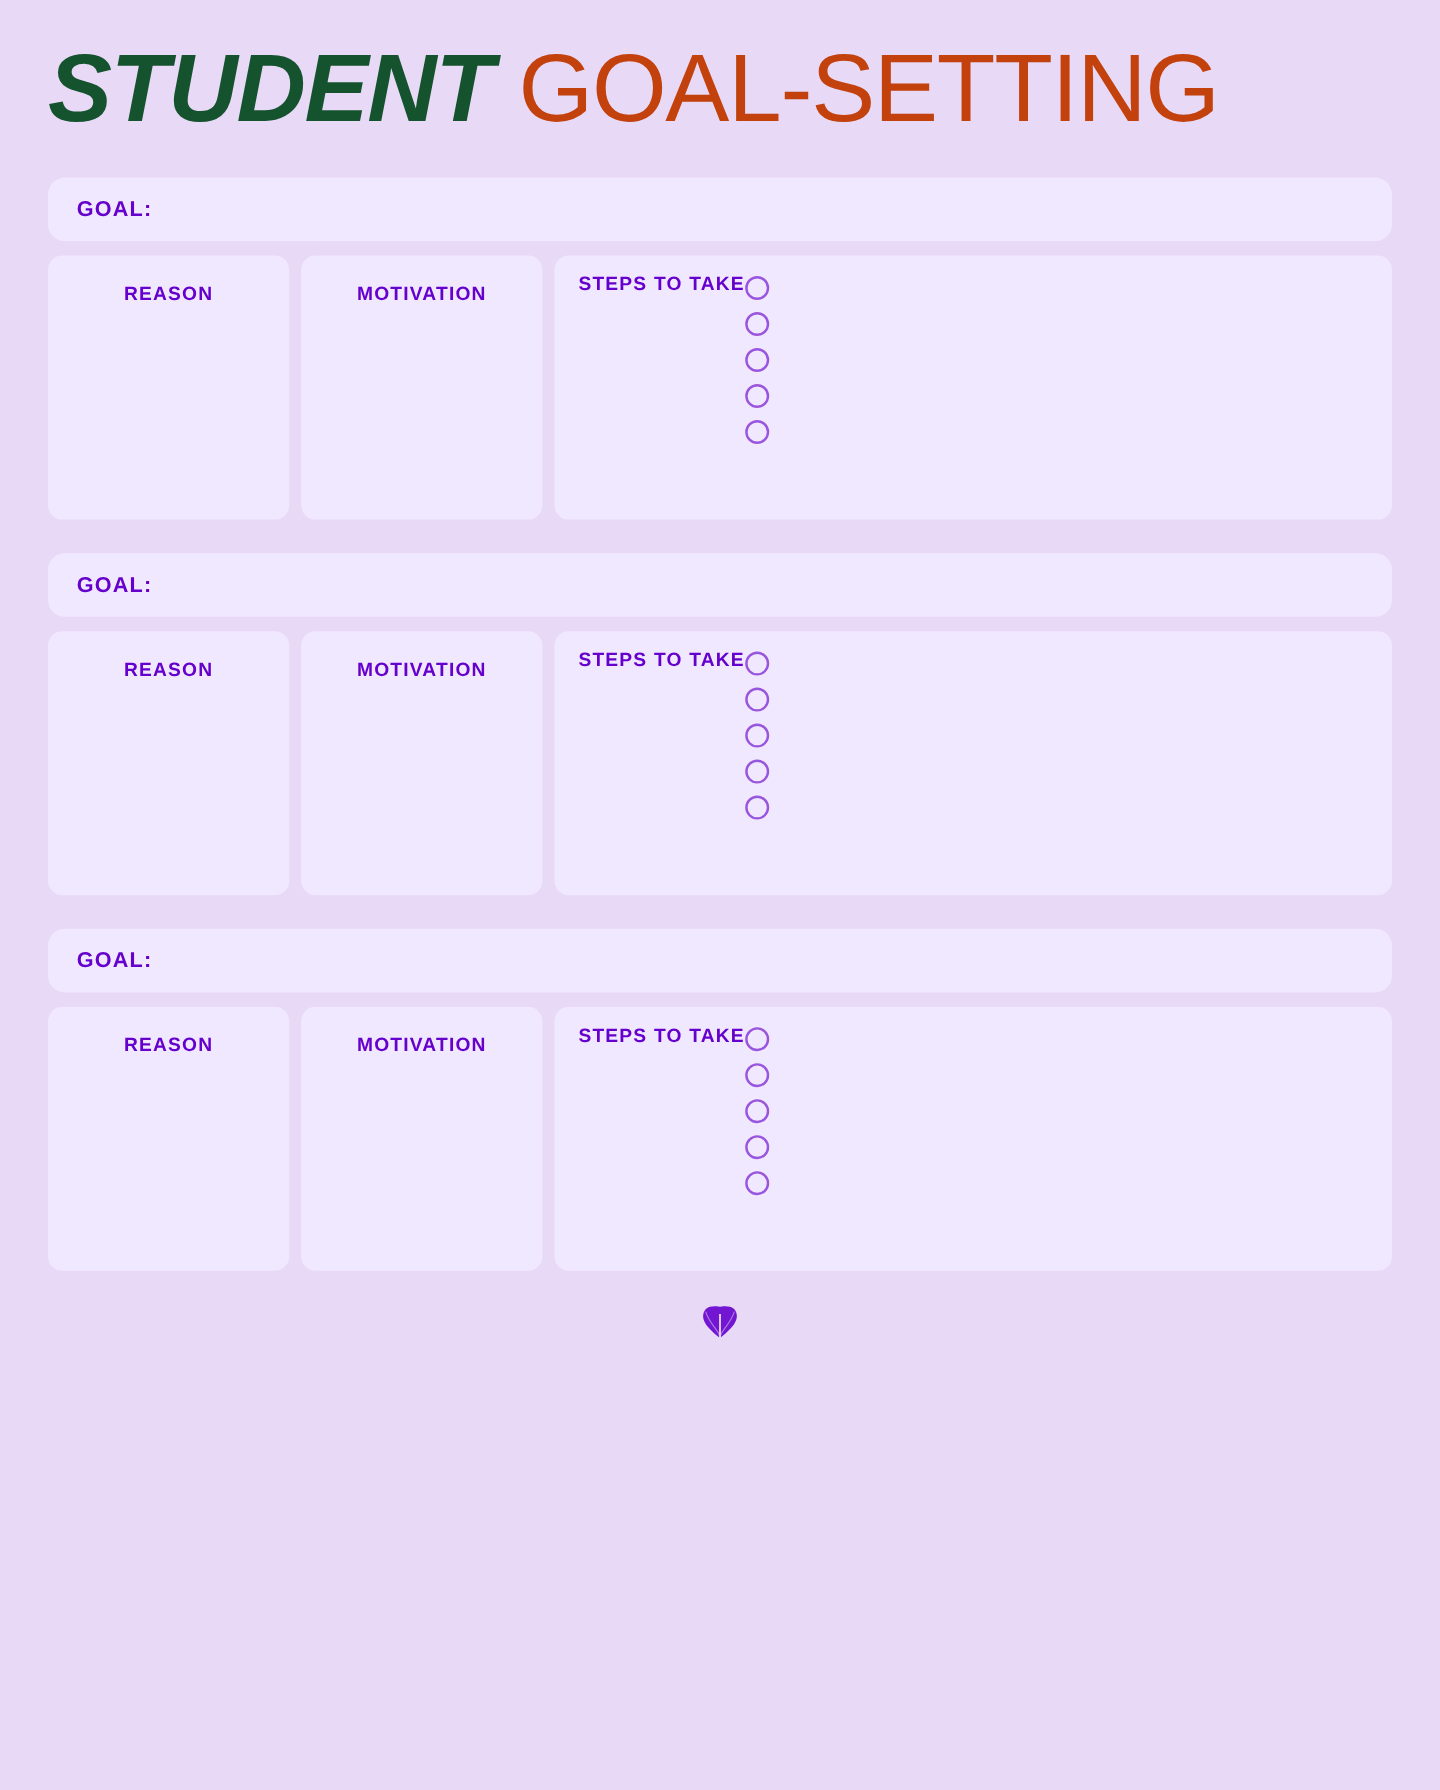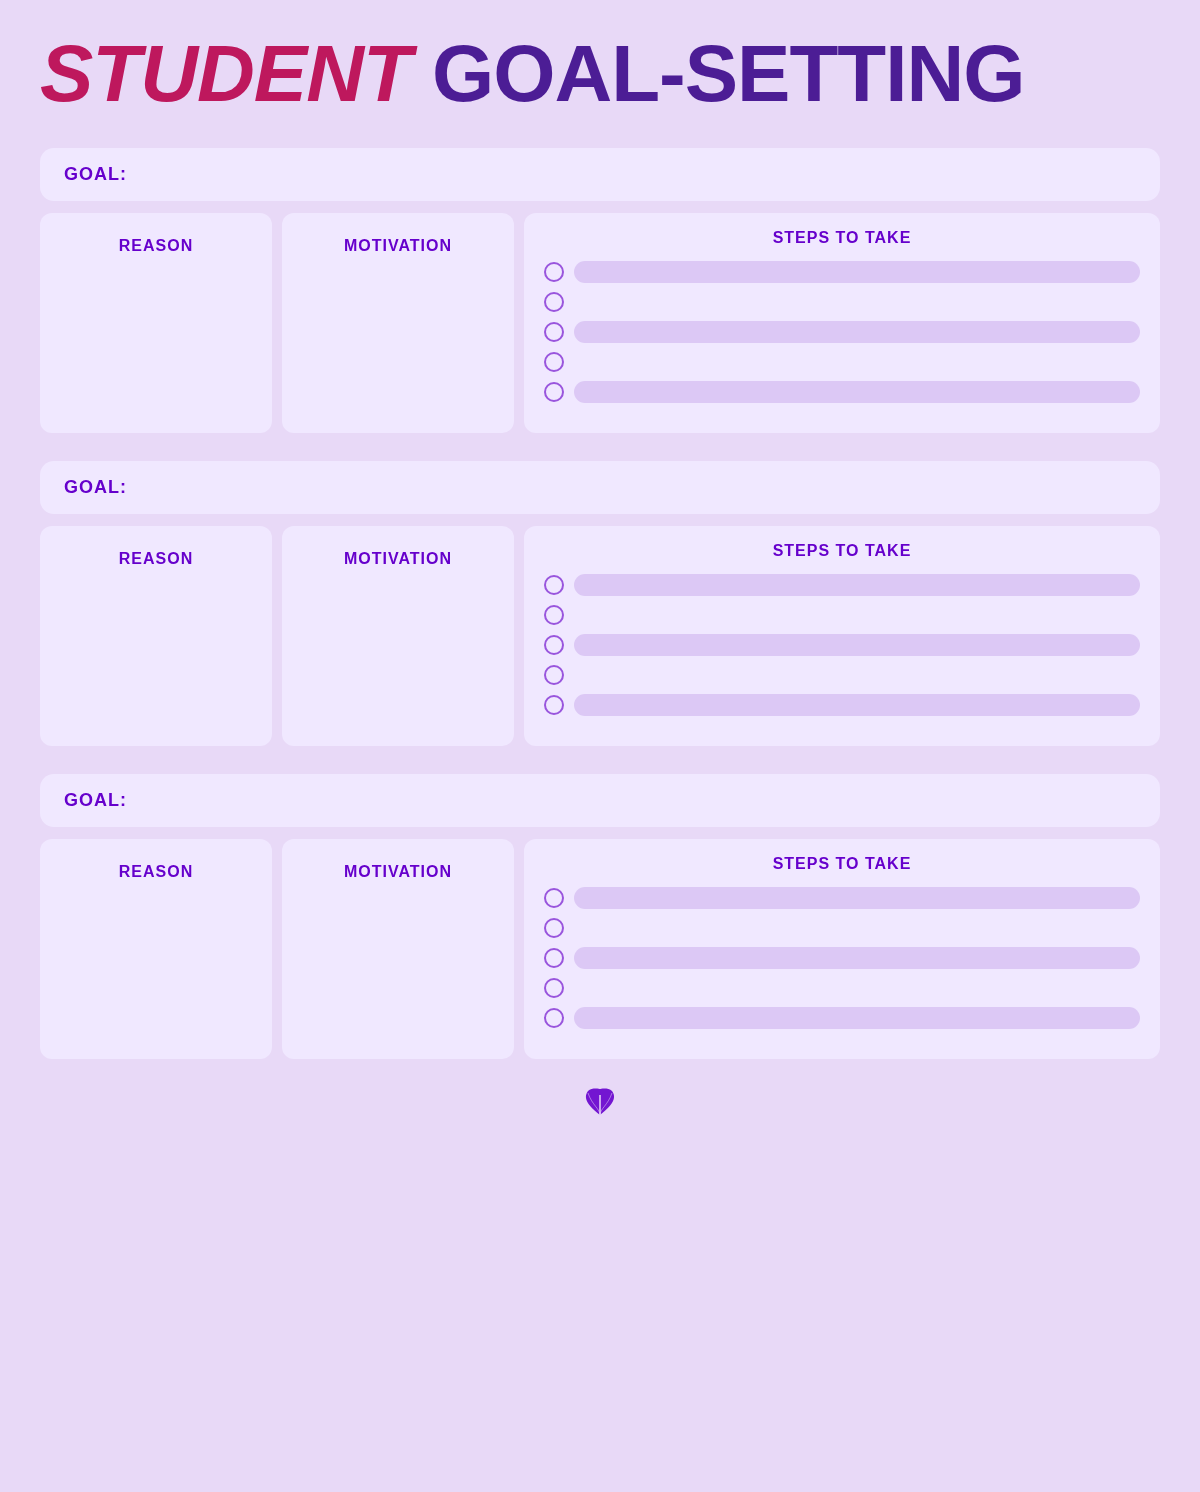--- a/index.html
+++ b/index.html
@@ -18,27 +18,27 @@
 
     .page-title {
       font-size: 80px;
       font-weight: 900;
       line-height: 1.1;
       margin-bottom: 30px;
       letter-spacing: -1px;
     }
 
     .title-student {
-      color: #be185d;
+      color: #14532d;
       font-style: italic;
     }
 
     .title-goal-setting {
-      color: #4c1d95;
-      font-weight: 700;
+      color: #c2410c;
+      font-weight: 400;
       font-style: normal;
     }
 
     .goal-section {
       margin-bottom: 28px;
     }
 
     .goal-label-row {
       background-color: #f0e8ff;
       border-radius: 14px;
@@ -55,21 +55,21 @@
 
     .goal-content {
       display: flex;
       gap: 10px;
     }
 
     .reason-box, .motivation-box {
       background-color: #f0e8ff;
       border-radius: 12px;
       padding: 16px;
-      width: 232px;
+      width: 201px;
       min-height: 220px;
       display: flex;
       align-items: flex-start;
       justify-content: center;
       flex-shrink: 0;
     }
 
     .box-label {
       font-size: 16px;
       font-weight: 900;
@@ -79,21 +79,21 @@
       padding-top: 8px;
     }
 
     .steps-box {
       background-color: #f0e8ff;
       border-radius: 12px;
       padding: 16px 20px;
       flex: 1;
       min-height: 220px;
       display: flex;
-      flex-direction: column;
+      flex-direction: row;
     }
 
     .steps-label {
       font-size: 16px;
       font-weight: 900;
       color: #6600cc;
       letter-spacing: 1px;
       text-align: center;
       margin-bottom: 14px;
     }

